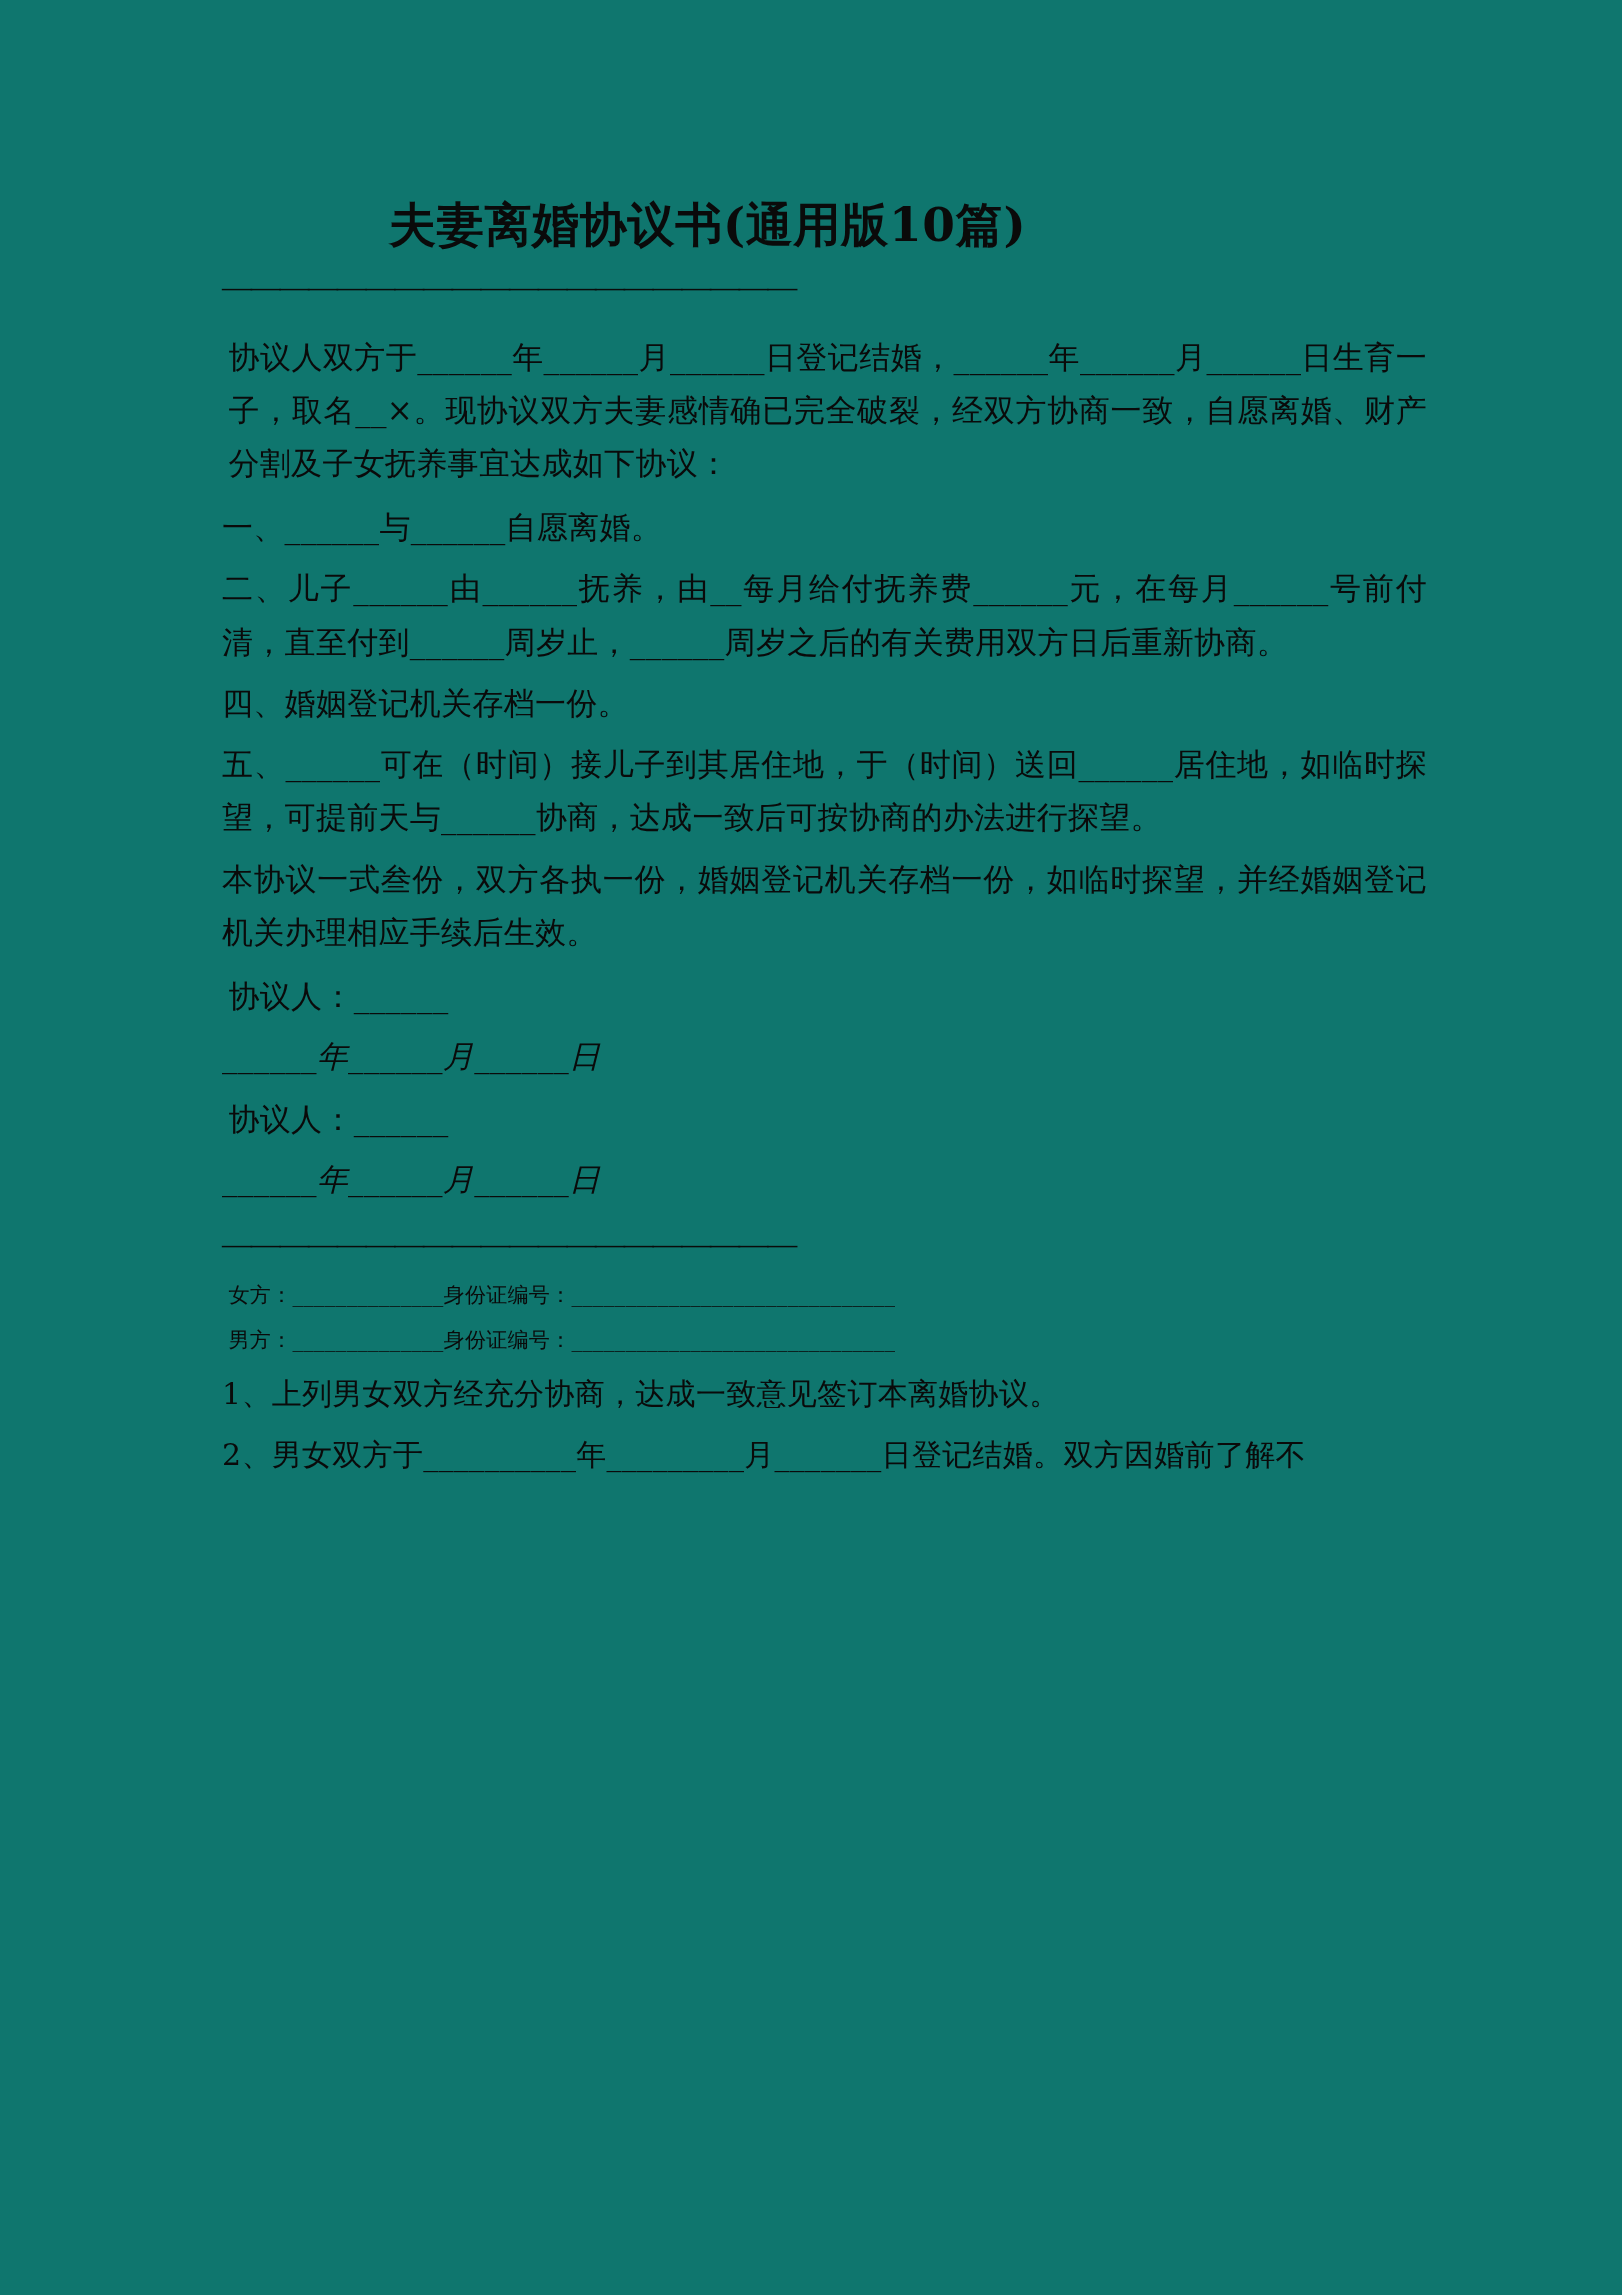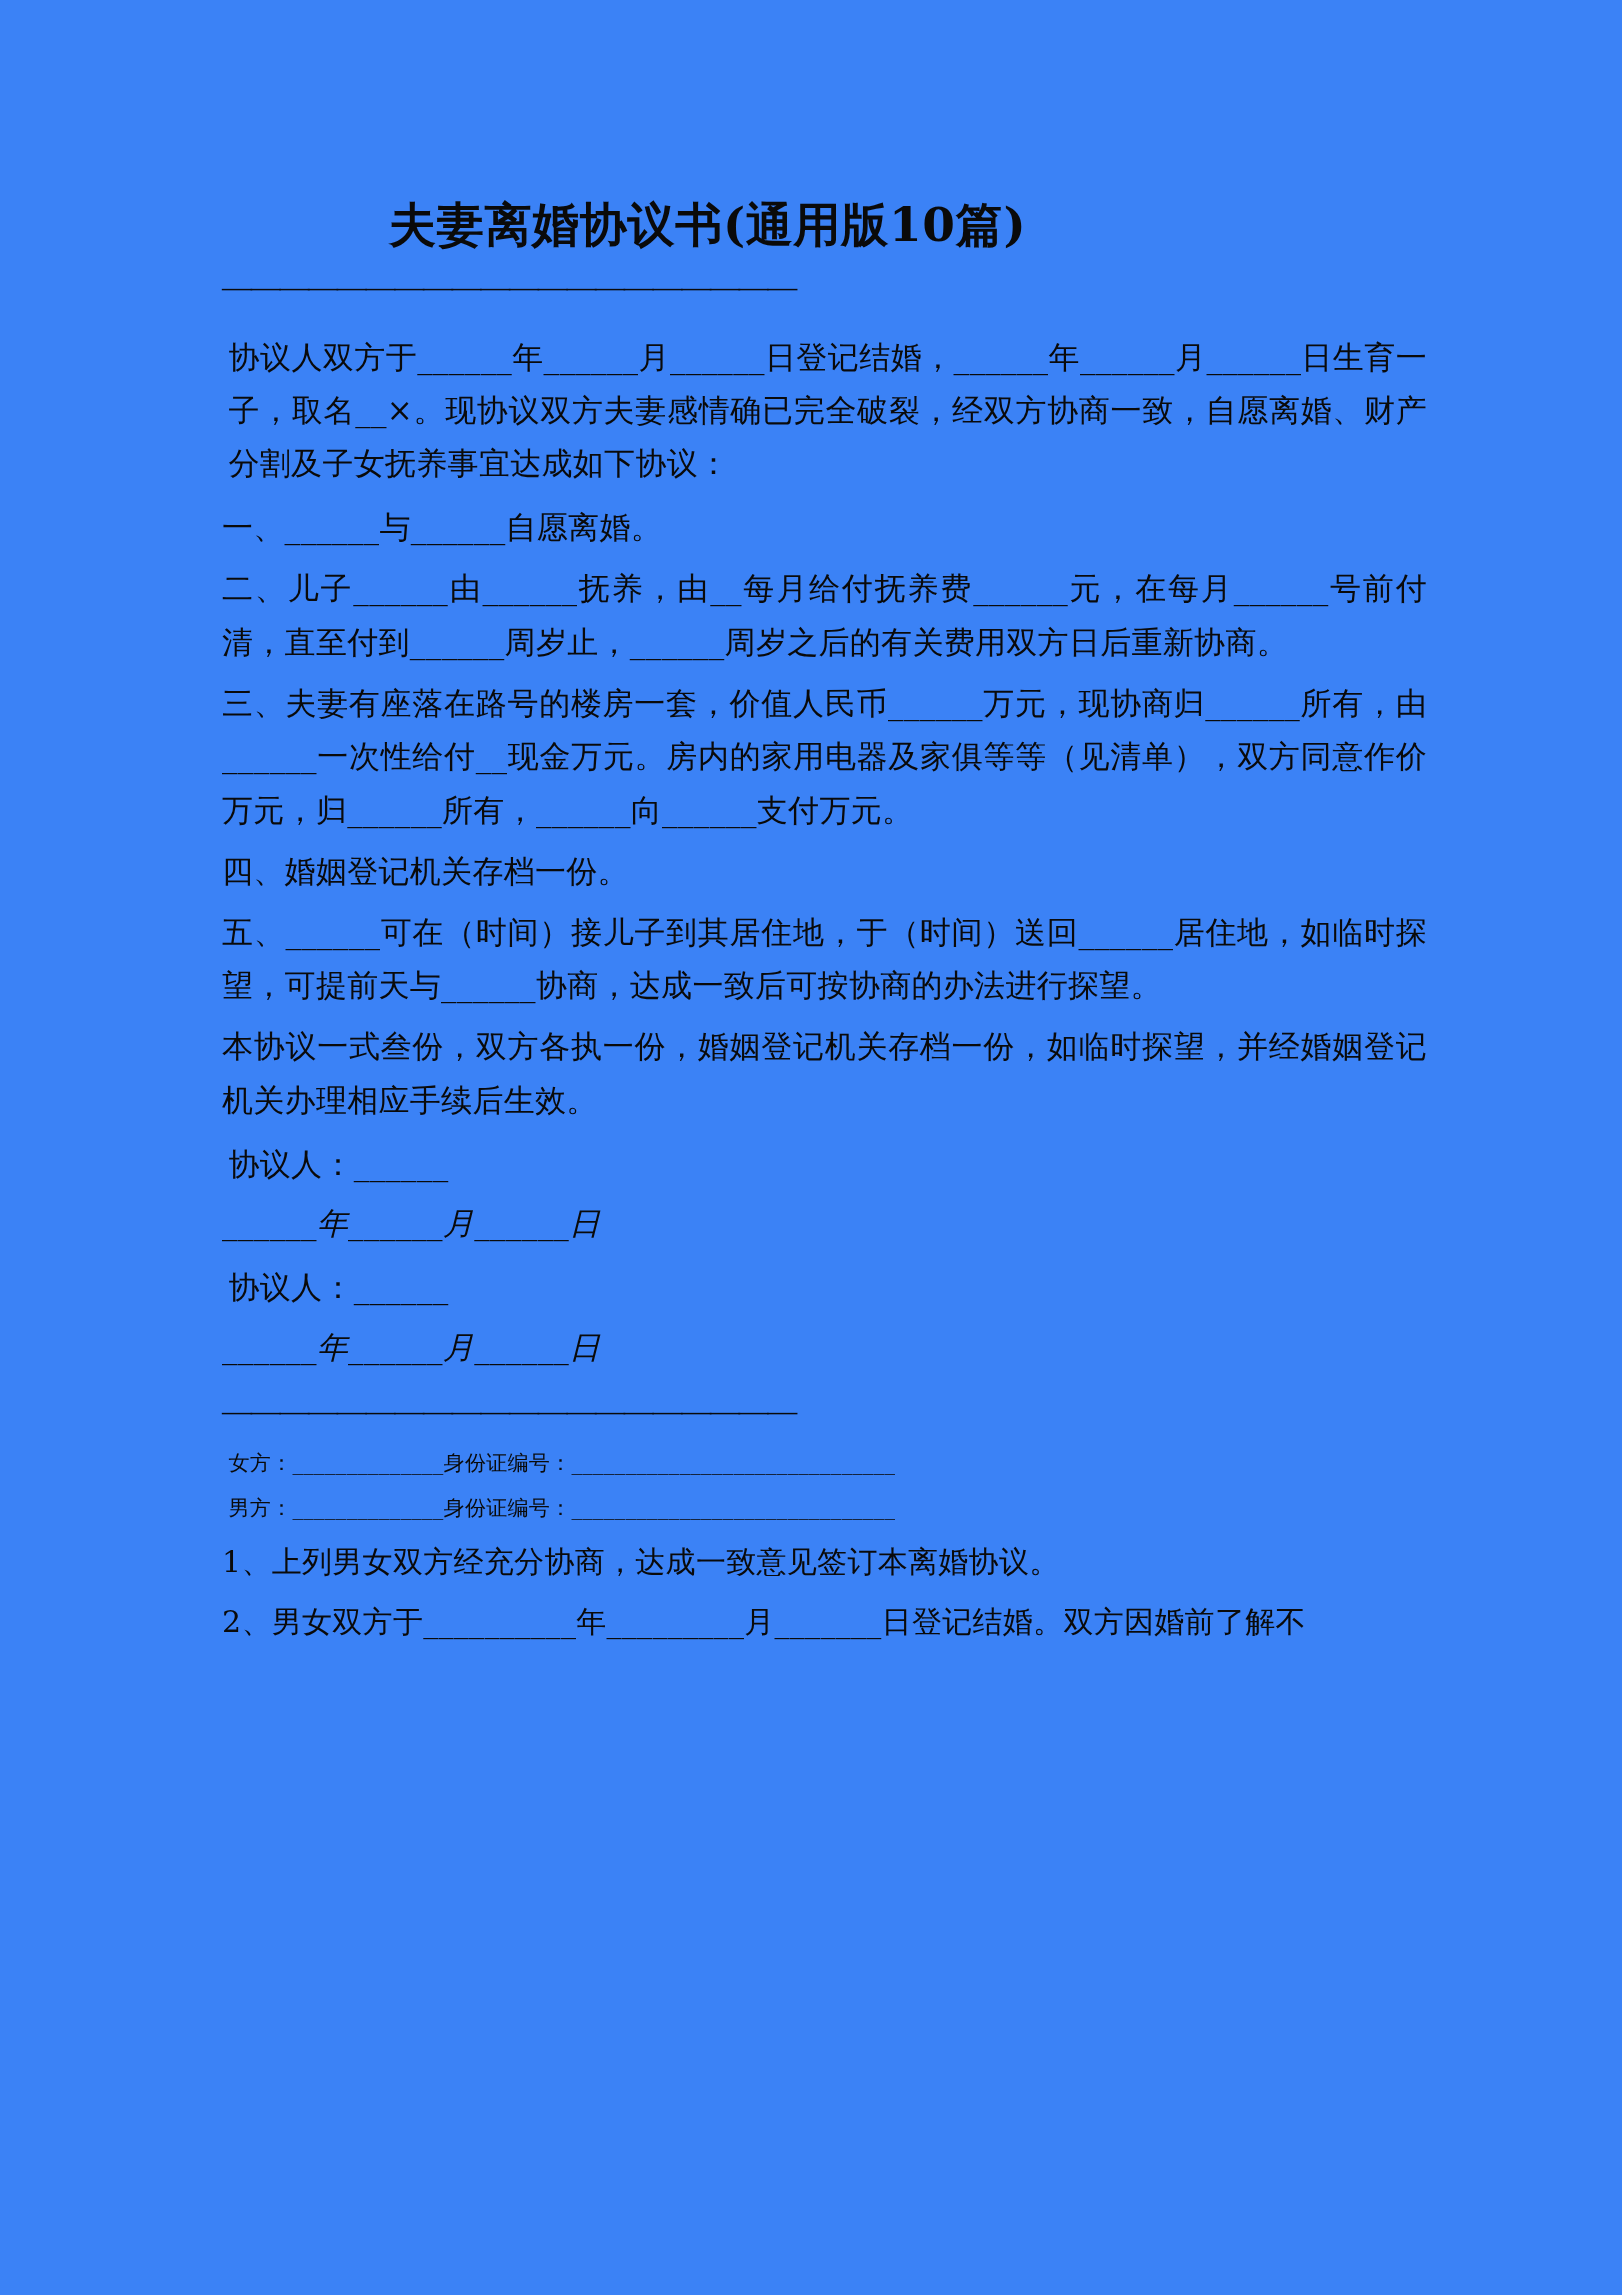--- a/index.html
+++ b/index.html
@@ -12,21 +12,21 @@
     height: 2295px;
     font-family: "DejaVu Serif", "Liberation Serif", serif;
     color: #0a0a0a;
     overflow: hidden;
   }
 
   .page {
     position: relative;
     width: 1623px;
     height: 2295px;
-    background: #3b82f6;
+    background: #0f766e;
     box-sizing: border-box;
     padding: 196px 196px 0 222px;
   }
 
   .doc-title {
     font-size: 47px;
     font-weight: bold;
     letter-spacing: 0.7px;
     text-align: left;
     margin: 0 0 17px 167px;
@@ -114,21 +114,20 @@
   <div class="rule-top">————————————————————</div>
 
 
 
   <p class="body-text indent">协议人双方于______年______月______日登记结婚，______年______月______日生育一子，取名__×。现协议双方夫妻感情确已完全破裂，经双方协商一致，自愿离婚、财产分割及子女抚养事宜达成如下协议：</p>
 
   <p class="body-text tight">一、______与______自愿离婚。</p>
 
   <p class="body-text tight">二、儿子______由______抚养，由__每月给付抚养费______元，在每月______号前付清，直至付到______周岁止，______周岁之后的有关费用双方日后重新协商。</p>
 
-  <p class="body-text tight">三、夫妻有座落在路号的楼房一套，价值人民币______万元，现协商归______所有，由______一次性给付__现金万元。房内的家用电器及家俱等等（见清单），双方同意作价万元，归______所有，______向______支付万元。</p>
 
   <p class="body-text tight">四、婚姻登记机关存档一份。</p>
 
   <p class="body-text tight">五、______可在（时间）接儿子到其居住地，于（时间）送回______居住地，如临时探望，可提前天与______协商，达成一致后可按协商的办法进行探望。</p>
 
   <p class="body-text">本协议一式叁份，双方各执一份，婚姻登记机关存档一份，如临时探望，并经婚姻登记机关办理相应手续后生效。</p>
 
   <div class="sig-line">协议人：______</div>
 
   <div class="sig-date">______年______月______日</div>

